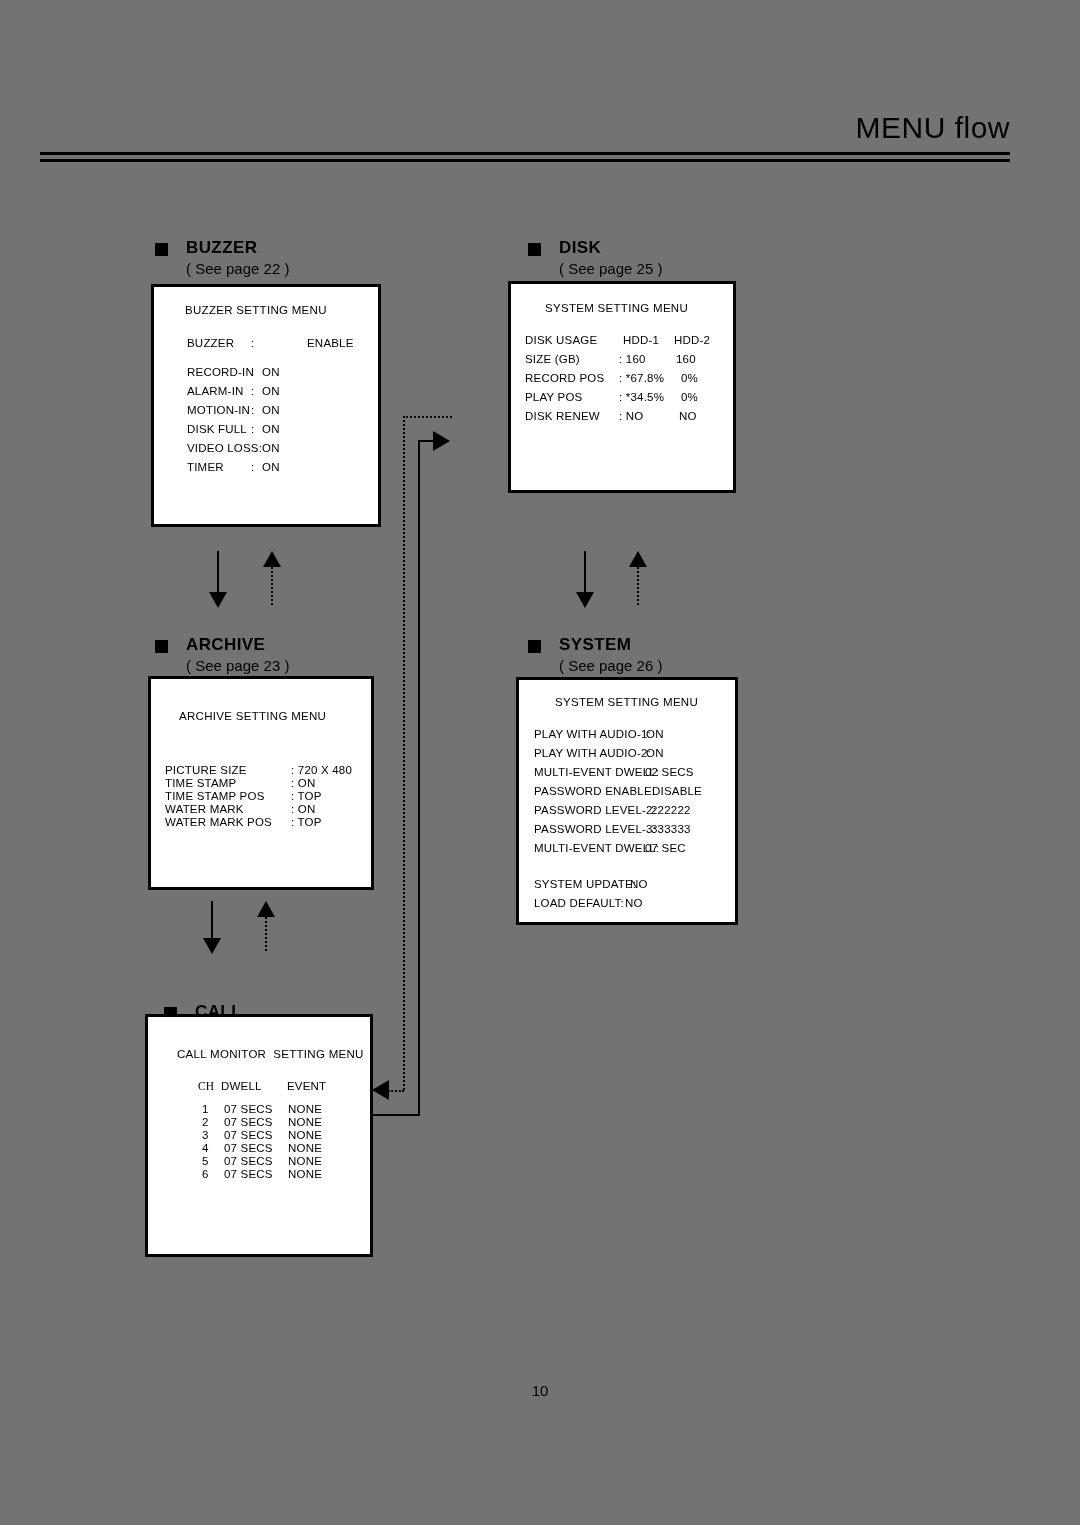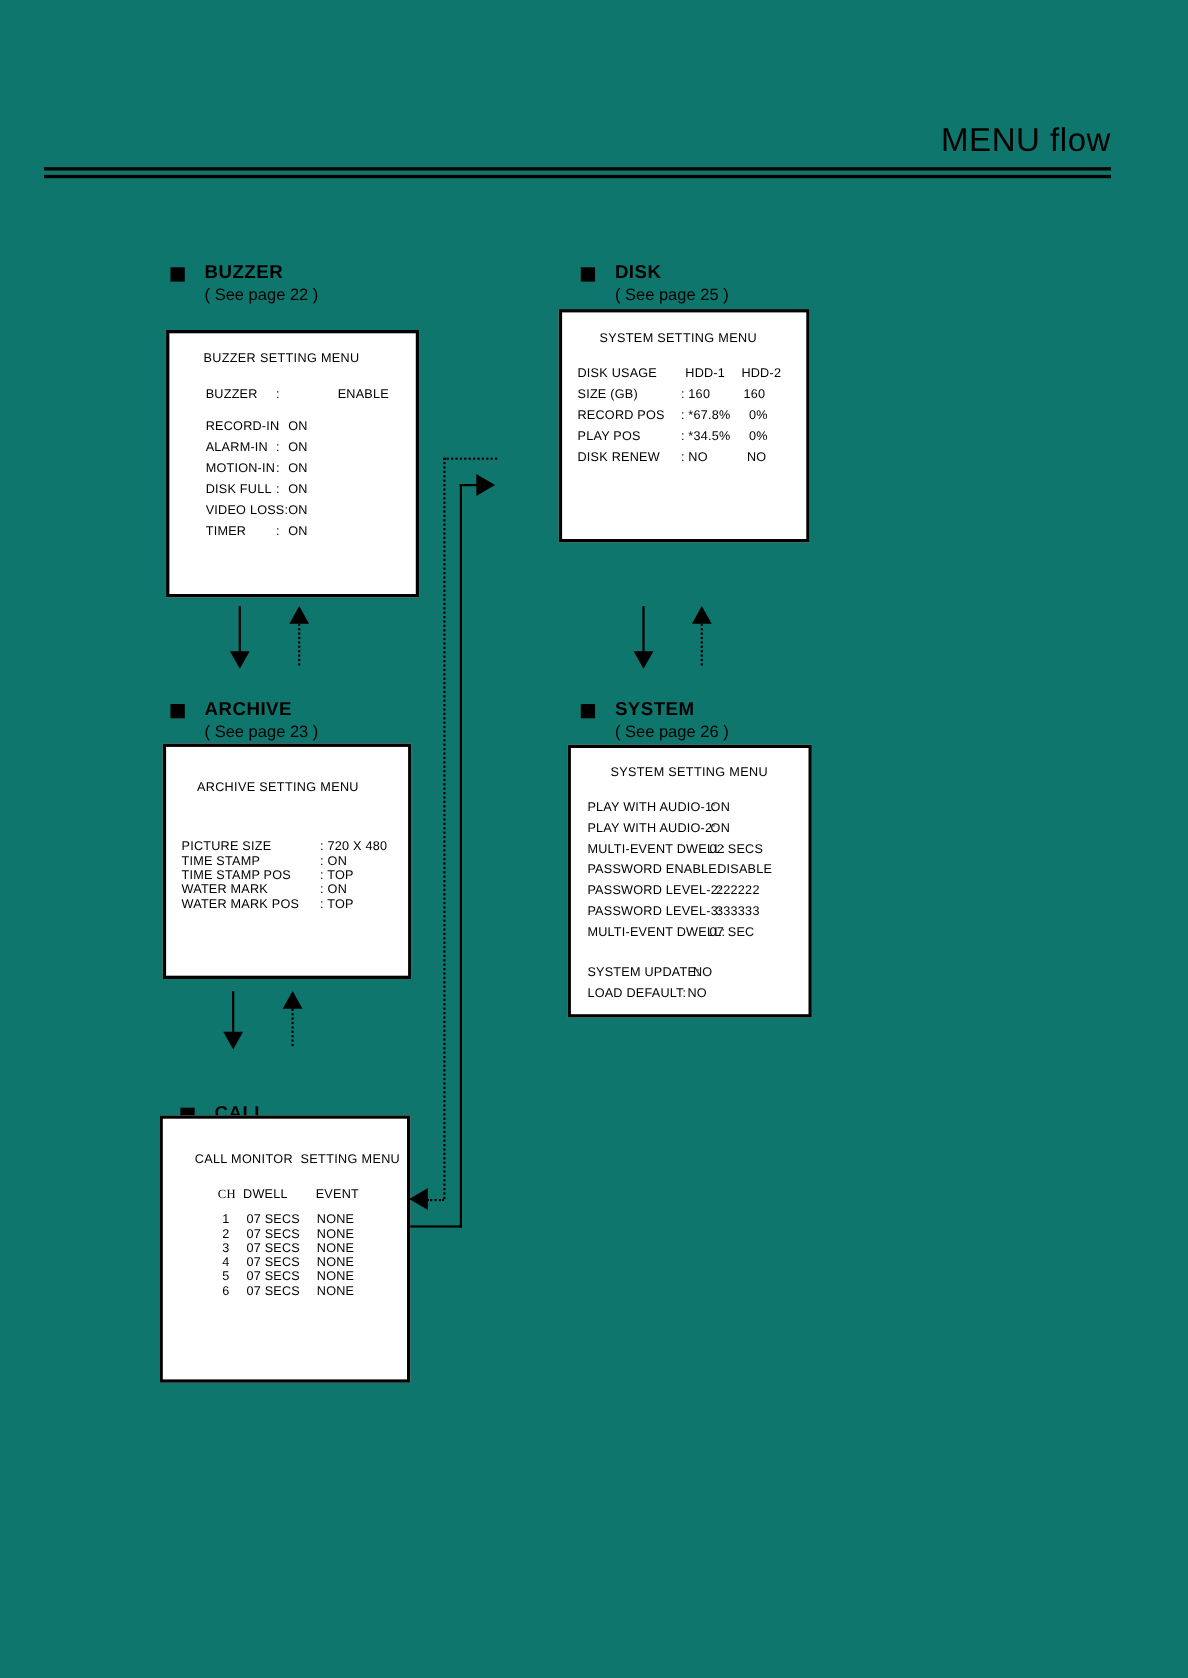--- a/index.html
+++ b/index.html
@@ -9,21 +9,21 @@
   }
   body {
     font-family: "Liberation Sans", sans-serif;
     color: #000000;
   }
   #page {
     position: relative;
     width: 1080px;
     height: 1525px;
     overflow: hidden;
-    background: #0f766e;
+    background: #737373;
   }
 
   
   #header-title {
     position: absolute;
     left: 40px;
     top: 110px;
     width: 970px;
     text-align: right;
     font-size: 30px;
@@ -173,21 +173,21 @@
   <div id="header-title">MENU flow</div>
   <div id="header-rule-1"></div>
   <div id="header-rule-2"></div>
 
   <div class="section-head" style="left:155px; top:238px; width:260px; height:48px;">
     <span class="bullet-square"></span>
     <span class="section-title">BUZZER</span>
     <span class="section-sub">( See page 22 )</span>
   </div>
 
-  <div class="menu-box" style="left:151px; top:300px; width:230px; height:243px;">
+  <div class="menu-box" style="left:151px; top:284px; width:230px; height:243px;">
     <span class="menu-title" style="left:31px; top:17px;">BUZZER SETTING MENU</span>
 
     <span class="menu-line" style="left:33px; top:50px;">BUZZER</span>
     <span class="menu-line" style="left:97px; top:50px;">:</span>
     <span class="menu-line" style="left:113px; top:50px;padding-left:40px;">ENABLE</span>
 
     <span class="menu-line" style="left:33px; top:79px;">RECORD-IN</span>
     <span class="menu-line" style="left:97px; top:79px;">:</span>
     <span class="menu-line" style="left:108px; top:79px;">ON</span>
 
@@ -359,14 +359,15 @@
     <span class="menu-line" style="left:15px; top:162px;">MULTI-EVENT DWELL:</span>
     <span class="menu-line" style="left:126px; top:162px;">07 SEC</span>
 
     <span class="menu-line" style="left:15px; top:198px;">SYSTEM UPDATE:</span>
     <span class="menu-line" style="left:111px; top:198px;">NO</span>
 
     <span class="menu-line" style="left:15px; top:217px;">LOAD DEFAULT:</span>
     <span class="menu-line" style="left:106px; top:217px;">NO</span>
   </div>
 
+  <div id="page-number">10</div>
 
 </div>
 
 </body></html>

